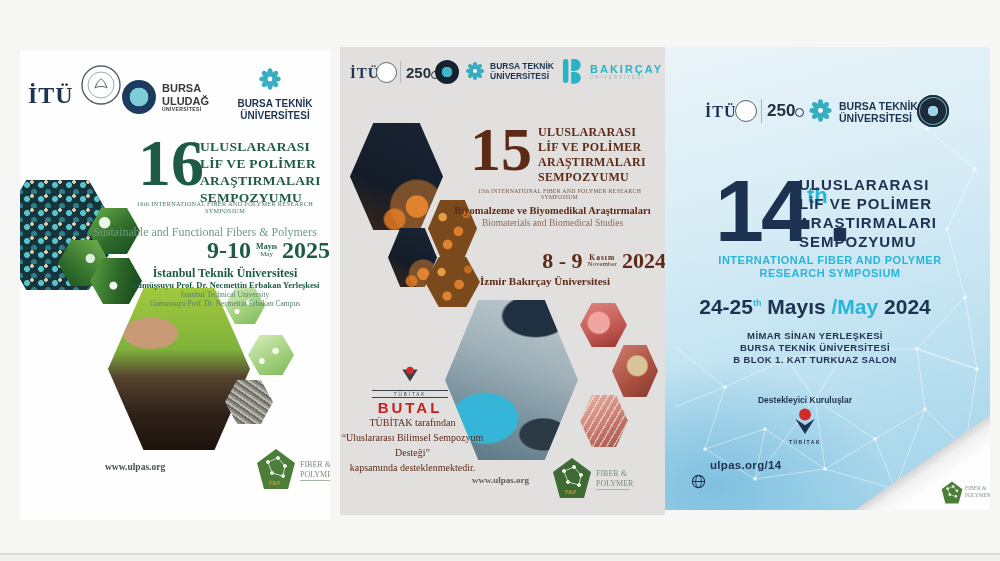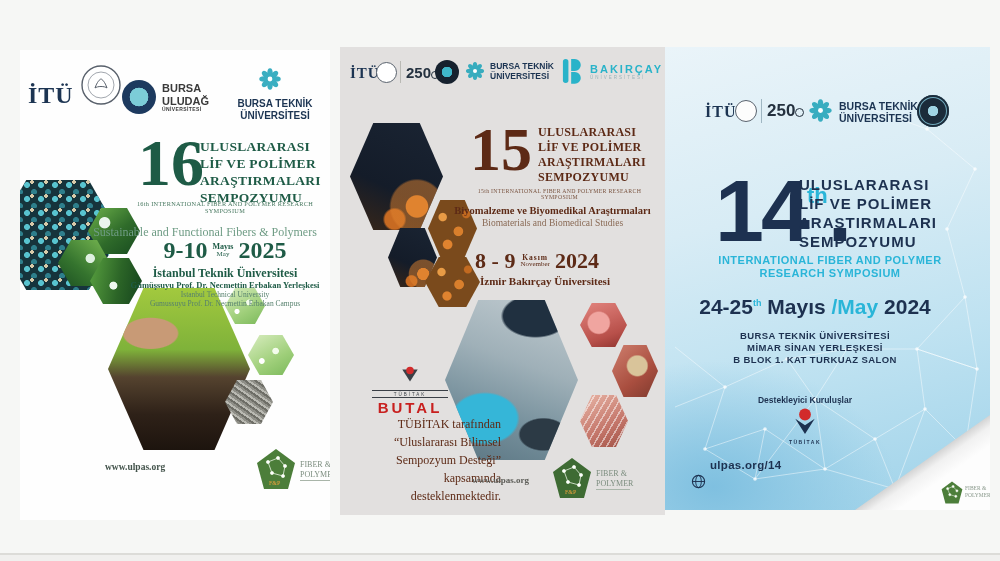--- a/index.html
+++ b/index.html
@@ -10,21 +10,21 @@
   .serif{font-family:"Liberation Serif","DejaVu Serif",serif;}
   .ctr{text-align:center;}
   .hex{position:absolute;clip-path:polygon(25% 0,75% 0,100% 50%,75% 100%,25% 100%,0 50%);}
 
   
   .p16{left:20px;top:50px;width:310px;height:470px;background:#fefefe;}
   .green{color:#1e5b46;}
   .p16 .num{font-size:66px;font-weight:bold;line-height:1;}
   .p16 .title-line{display:block;font-size:13.5px;font-weight:bold;letter-spacing:.3px;line-height:17px;}
   .p16 .sub{font-size:6.3px;color:#4a7a62;letter-spacing:.3px;}
-  .date-row{display:flex;align-items:center;justify-content:center;gap:5px;}
+  .date-row{display:flex;align-items:center;justify-content:flex-end;gap:5px;}
   .date-big{font-weight:bold;line-height:1;}
   .date-stack{display:flex;flex-direction:column;align-items:center;line-height:1;}
 
   
   .p15{left:340px;top:47px;width:325px;height:468px;background:#e2e0df;}
   .brown{color:#5d2a16;}
   .p15 .num{font-size:62px;font-weight:bold;line-height:1;}
   .p15 .title-line{display:block;font-size:12px;font-weight:bold;letter-spacing:.3px;line-height:15px;}
   .p15 .sub{font-size:5.8px;color:#7a5440;letter-spacing:.3px;}
 
@@ -231,39 +231,39 @@
       <span class="title-line">ULUSLARARASI</span>
       <span class="title-line">LİF VE POLİMER</span>
       <span class="title-line">ARAŞTIRMALARI</span>
       <span class="title-line">SEMPOZYUMU</span>
     </div>
     <div class="abs sub ctr serif" style="left:122px;top:141px;width:195px;">15th INTERNATIONAL FIBER AND POLYMER RESEARCH SYMPOSIUM</div>
 
     <div class="abs serif brown ctr" style="left:105px;top:158px;width:215px;font-size:10.5px;font-weight:bold;font-family:Liberation Serif, serif;">Biyomalzeme ve Biyomedikal Araştırmaları</div>
     <div class="abs serif ctr" style="left:105px;top:171px;width:215px;font-size:9.5px;color:#8a6a55;">Biomaterials and Biomedical Studies</div>
 
-    <div class="abs date-row serif brown" style="left:92px;top:203px;width:210px;">
+    <div class="abs date-row serif brown" style="left:116px;top:203px;width:210px;">
       <span class="date-big" style="font-size:22px;">8 - 9</span>
       <span class="date-stack">
         <span style="font-size:7.5px;font-weight:bold;letter-spacing:1px;">Kasım</span>
         <span style="font-size:7px;">November</span>
       </span>
       <span class="date-big" style="font-size:22px;">2024</span>
     </div>
     <div class="abs serif brown ctr" style="left:100px;top:228px;width:210px;font-size:11px;font-weight:bold;">İzmir Bakırçay Üniversitesi</div>
 
     <div class="abs" style="left:20px;top:318px;width:100px;text-align:center;">
       <svg width="22" height="20" viewBox="0 0 20 18">
         <polygon points="3,4 17,4 10,15" fill="#3a3f46"></polygon>
         <circle cx="10" cy="5" r="3.4" fill="#d22b2b"></circle>
       </svg>
       <div style="font-size:4.5px;letter-spacing:2px;color:#3a3f46;border-top:.5px solid #3a3f46;border-bottom:.5px solid #3a3f46;padding:.5px 0;margin:1px 12px;">TÜBİTAK</div>
       <div style="font-size:15px;font-weight:bold;letter-spacing:3px;color:#c8201f;">BUTAL</div>
     </div>
-    <div class="abs serif ctr" style="left:16px;top:368px;width:145px;font-size:12px;color:#5d2a16;line-height:1.5;text-align:right;">
+    <div class="abs serif ctr" style="left:0px;top:368px;width:145px;font-size:10px;color:#5d2a16;line-height:1.5;">
       <div>TÜBİTAK tarafından</div>
       <div>“Uluslararası Bilimsel Sempozyum Desteği”</div>
       <div>kapsamında desteklenmektedir.</div>
     </div>
 
     <div class="abs serif" style="left:132px;top:428px;font-size:9px;font-weight:bold;color:#5d5d58;">www.ulpas.org</div>
     <svg class="abs" style="left:212px;top:410px;" width="40" height="42" viewBox="0 0 40 42">
       <polygon points="20,1 39,15 32,41 8,41 1,15" fill="#3e6b33"></polygon>
       <g stroke="#e9f3e2" stroke-width=".8" fill="#fff">
         <line x1="12" y1="14" x2="22" y2="10"></line>
@@ -358,22 +358,22 @@
     </div>
 
     <div class="abs ctr navy" style="left:15px;top:248px;width:270px;font-size:21px;font-weight:bold;">
       <span>24-25</span><sup class="cyan" style="font-size:9px;">th</sup>
       <span>Mayıs</span>
       <span class="cyan">/May</span>
       <span>2024</span>
     </div>
 
     <div class="abs ctr navy" style="left:15px;top:283px;width:270px;font-size:9.5px;font-weight:bold;letter-spacing:.4px;line-height:1.25;">
+      <div>MİMAR SİNAN YERLEŞKESİ</div>
       <div>BURSA TEKNİK ÜNİVERSİTESİ</div>
-      <div>MİMAR SİNAN YERLEŞKESİ</div>
       <div>B BLOK 1. KAT TURKUAZ SALON</div>
     </div>
 
     <div class="abs ctr navy" style="left:40px;top:348px;width:200px;font-size:8.5px;font-weight:bold;">Destekleyici Kuruluşlar</div>
     <div class="abs ctr" style="left:118px;top:360px;width:44px;">
       <svg width="24" height="28" viewBox="0 0 22 26">
         <circle cx="11" cy="7" r="5.5" fill="#d22b2b"></circle>
         <path d="M2 11 L11 25 L20 11 L11 17 Z" fill="#1d3150"></path>
       </svg>
       <div style="font-size:5px;font-weight:bold;letter-spacing:1.5px;color:#1d3150;">TÜBİTAK</div>

